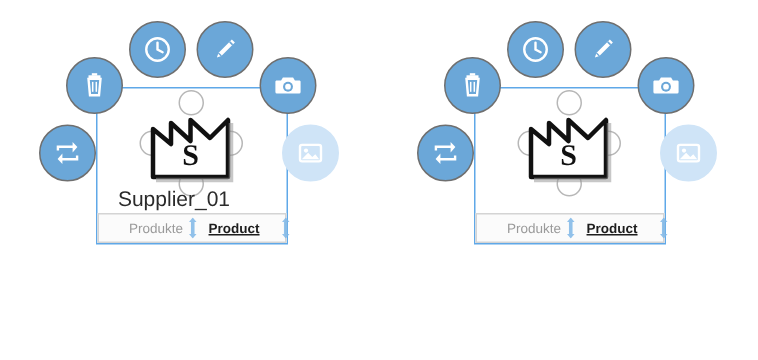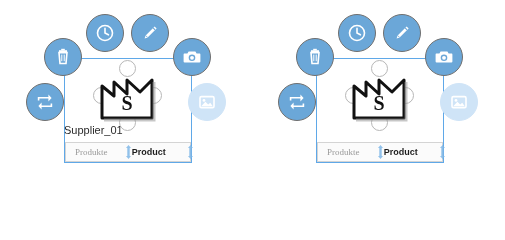--- a/index.html
+++ b/index.html
@@ -68,21 +68,22 @@
   .handle.bottom { left: 119px; top: 114px; }
   .handle.left   { left: 93px;  top: 87px; }
   .handle.right  { left: 145px; top: 87px; }
 
   
   .node-label {
     position: absolute;
     left: 64px;
     top: 124px;
     width: 104px;
-    font-size: 11px;
+    text-align: center;
+    font-size: 14px;
     color: #2b2b2b;
     font-family: "Liberation Sans", sans-serif;
     white-space: nowrap;
   }
 
   
   .port-row {
     position: absolute;
     left: 65px;
     top: 142px;
@@ -90,31 +91,31 @@
     height: 20px;
     background: #fbfbfb;
     border: 1px solid #d4d4d4;
     box-sizing: border-box;
     display: flex;
     align-items: center;
   }
   .port-left-label {
     font-size: 9px;
     color: #9a9a9a;
-    padding-left: 9px;
+    padding-left: 20px;
     flex: 0 0 auto;
     white-space: nowrap;
-    font-family: Liberation Serif, serif;
   }
   .port-spacer { flex: 1 1 auto; }
   .port-right-label {
     font-size: 9px;
     color: #1d1d1d;
     font-weight: bold;
     white-space: nowrap;
+    text-decoration: underline;
   }
 
   
   .port-marker {
     position: absolute;
     width: 9px;
     height: 14px;
     opacity: 0.85;
   }
   .port-marker.mid   { left: 124px; top: 145px; }

